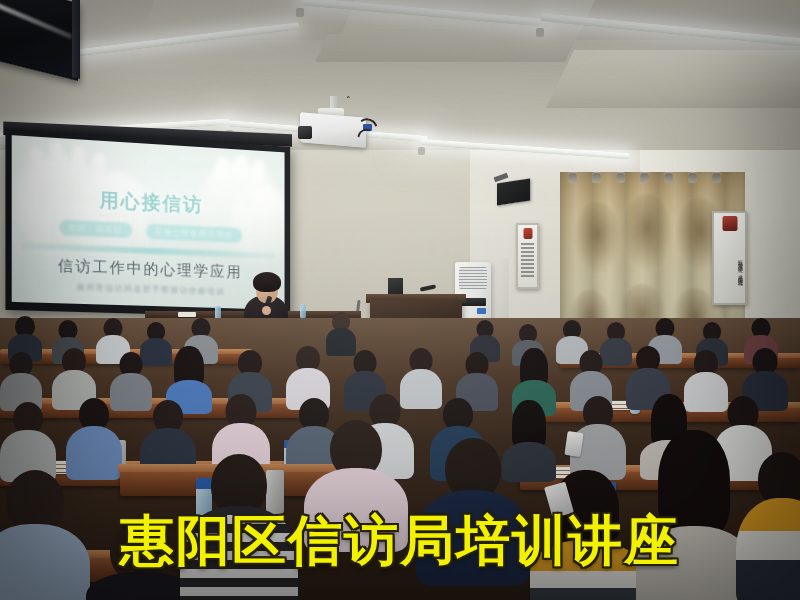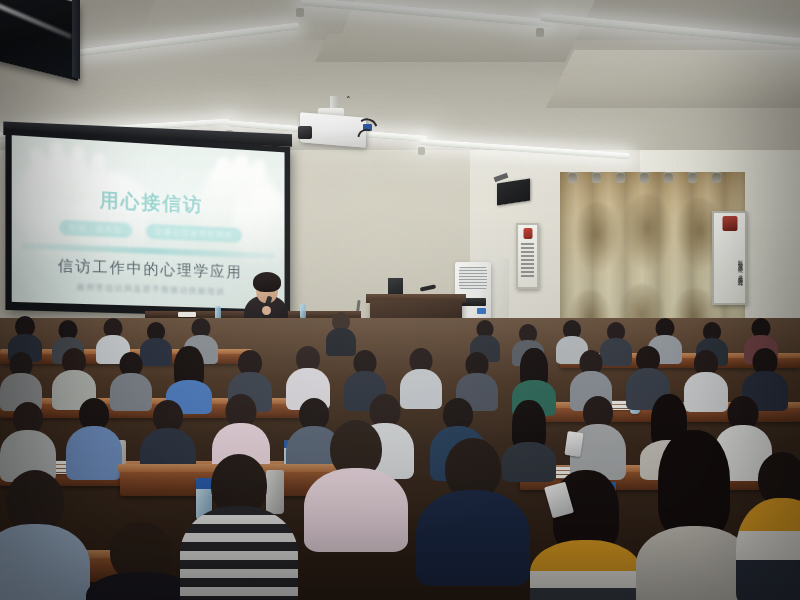--- a/index.html
+++ b/index.html
@@ -795,14 +795,15 @@
     <div class="torso" style="top:46px;width:92px;height:110px;
       background:linear-gradient(180deg,#e8a524 0%,#e8a524 30%,#f2f0ea 30%,#f2f0ea 56%,#2c3240 56%);"></div>
   </div>
 
   <div class="phone" style="left:548px;top:484px;width:22px;height:32px;transform:rotate(-16deg);"></div>
   <div class="phone" style="left:566px;top:432px;width:16px;height:24px;transform:rotate(8deg);"></div>
 
   <div class="grade"></div>
   <div class="vignette"></div>
 
+  <div class="caption">惠阳区信访局培训讲座</div>
 
 </div>
 
 </body></html>

